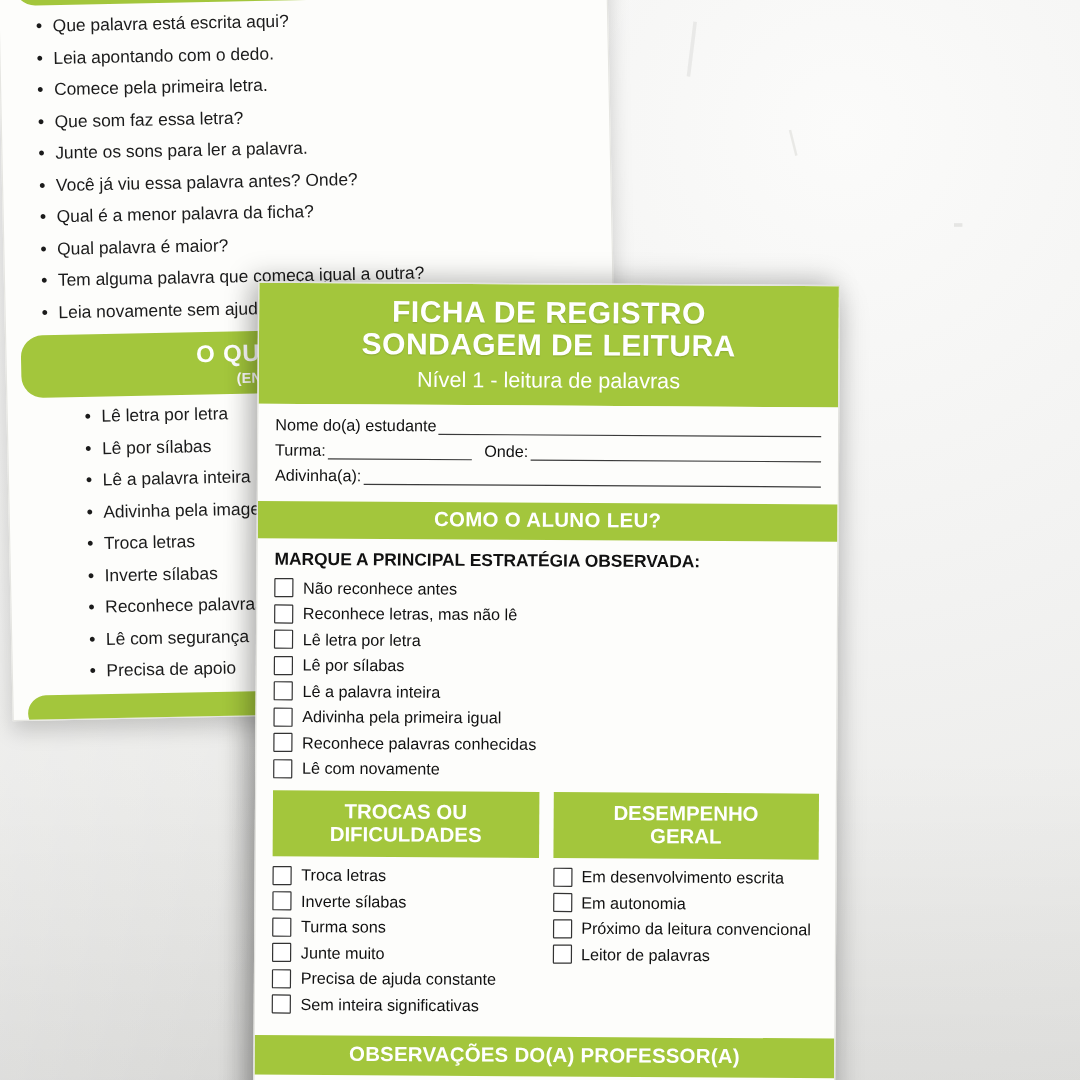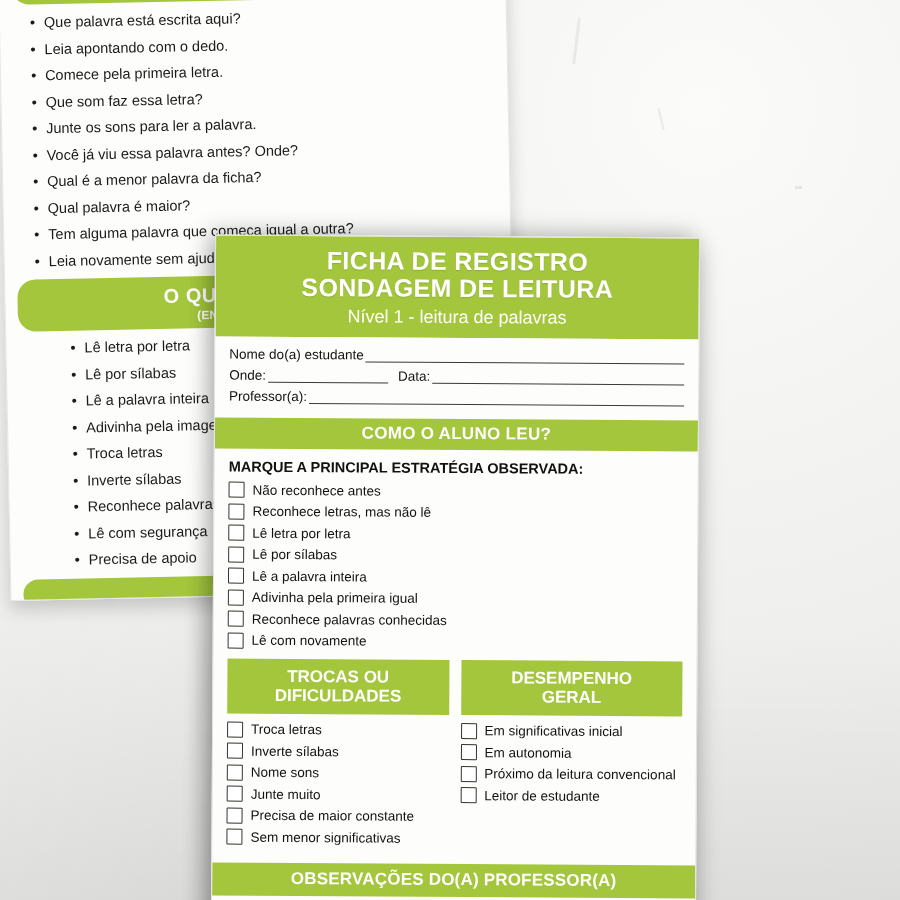--- a/index.html
+++ b/index.html
@@ -315,27 +315,27 @@
     <div class="t1">SONDAGEM DE LEITURA</div>
     <div class="t2">Nível 1 - leitura de palavras</div>
   </div>
 
   <div id="front-fields">
     <div class="field-row">
       <span class="lbl">Nome do(a) estudante</span>
       <span class="rule"></span>
     </div>
     <div class="field-row">
+      <span class="lbl">Turma:</span>
+      <span class="rule short"></span>
       <span class="lbl">Onde:</span>
-      <span class="rule short"></span>
-      <span class="lbl">Data:</span>
       <span class="rule"></span>
     </div>
     <div class="field-row">
-      <span class="lbl">Professor(a):</span>
+      <span class="lbl">Adivinha(a):</span>
       <span class="rule"></span>
     </div>
   </div>
 
   <div class="section-band">COMO O ALUNO LEU?</div>
 
   <div id="front-body">
     <div class="q-title">MARQUE A PRINCIPAL ESTRATÉGIA OBSERVADA:</div>
 
     <ul class="chk-list">
@@ -384,58 +384,58 @@
           <li class="chk">
               <span class="box"></span>
               <span>Troca letras</span>
             </li>
           <li class="chk">
               <span class="box"></span>
               <span>Inverte sílabas</span>
             </li>
           <li class="chk">
               <span class="box"></span>
-              <span>Nome sons</span>
+              <span>Turma sons</span>
             </li>
           <li class="chk">
               <span class="box"></span>
               <span>Junte muito</span>
             </li>
           <li class="chk">
               <span class="box"></span>
-              <span>Precisa de maior constante</span>
-            </li>
-          <li class="chk">
-              <span class="box"></span>
-              <span>Sem menor significativas</span>
+              <span>Precisa de ajuda constante</span>
+            </li>
+          <li class="chk">
+              <span class="box"></span>
+              <span>Sem inteira significativas</span>
             </li>
         </ul>
       </div>
 
       <div class="col">
         <div class="col-head">
           <div>DESEMPENHO</div>
           <div>GERAL</div>
         </div>
         <ul class="chk-list">
           <li class="chk">
               <span class="box"></span>
-              <span>Em significativas inicial</span>
+              <span>Em desenvolvimento escrita</span>
             </li>
           <li class="chk">
               <span class="box"></span>
               <span>Em autonomia</span>
             </li>
           <li class="chk">
               <span class="box"></span>
               <span>Próximo da leitura convencional</span>
             </li>
           <li class="chk">
               <span class="box"></span>
-              <span>Leitor de estudante</span>
+              <span>Leitor de palavras</span>
             </li>
         </ul>
       </div>
 
     </div>
   </div>
 
   <div id="obs-band">OBSERVAÇÕES DO(A)  PROFESSOR(A)</div>
 
   <div id="obs-lines">

